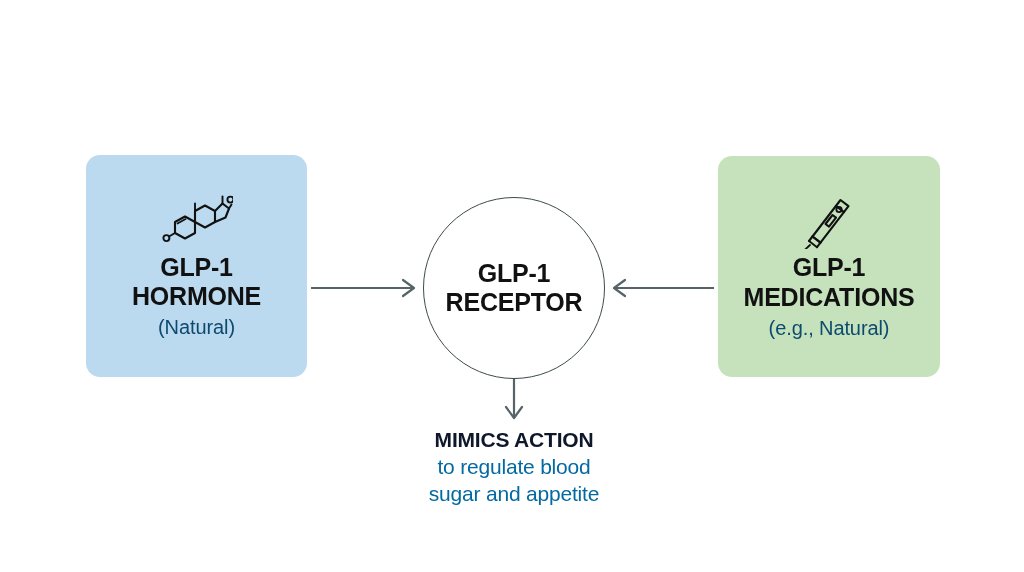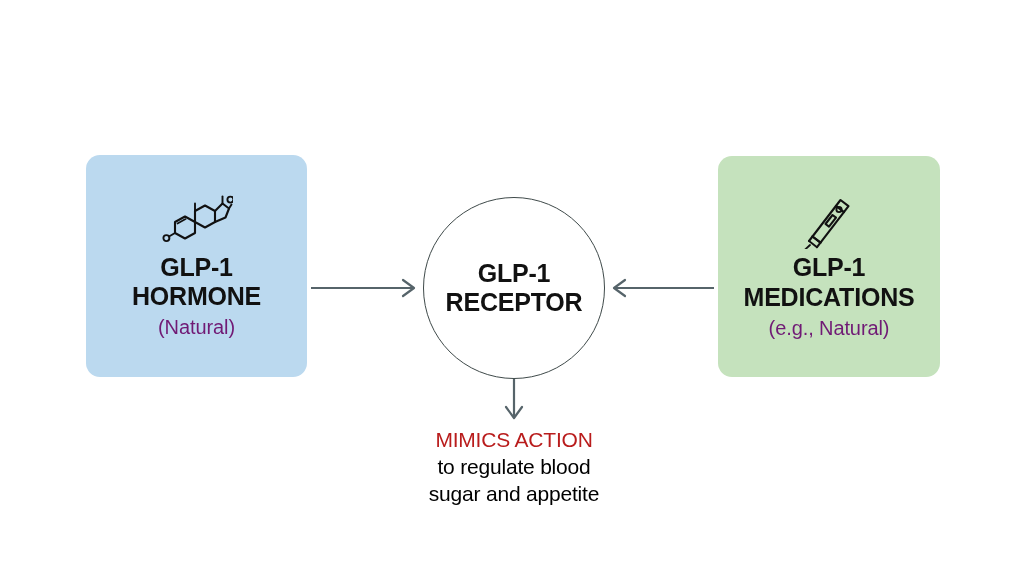--- a/index.html
+++ b/index.html
@@ -57,21 +57,21 @@
     font-weight: 700;
     color: #111111;
     text-align: center;
     line-height: 1.17;
     letter-spacing: -0.2px;
     white-space: pre-line;
   }
   .card-sub {
     font-size: 20px;
     font-weight: 400;
-    color: #701a75;
+    color: #0c4a6e;
     text-align: center;
     margin-top: 5px;
     letter-spacing: -0.1px;
   }
 
   
   .circle {
     position: absolute;
     left: 423px;
     top: 197px;
@@ -108,29 +108,29 @@
   
   .caption {
     position: absolute;
     left: 354px;
     top: 427px;
     width: 320px;
     text-align: center;
   }
   .caption-title {
     font-size: 21px;
-    font-weight: 400;
-    color: #b91c1c;
+    font-weight: 700;
+    color: #0f172a;
     line-height: 1.2;
     letter-spacing: -0.2px;
   }
   .caption-body {
     font-size: 21px;
     font-weight: 400;
-    color: #000000;
+    color: #0369a1;
     line-height: 1.26;
     letter-spacing: -0.2px;
     margin-top: 2px;
     white-space: pre-line;
   }
 </style>
 </head>
 <body>
 
 <div id="canvas">

